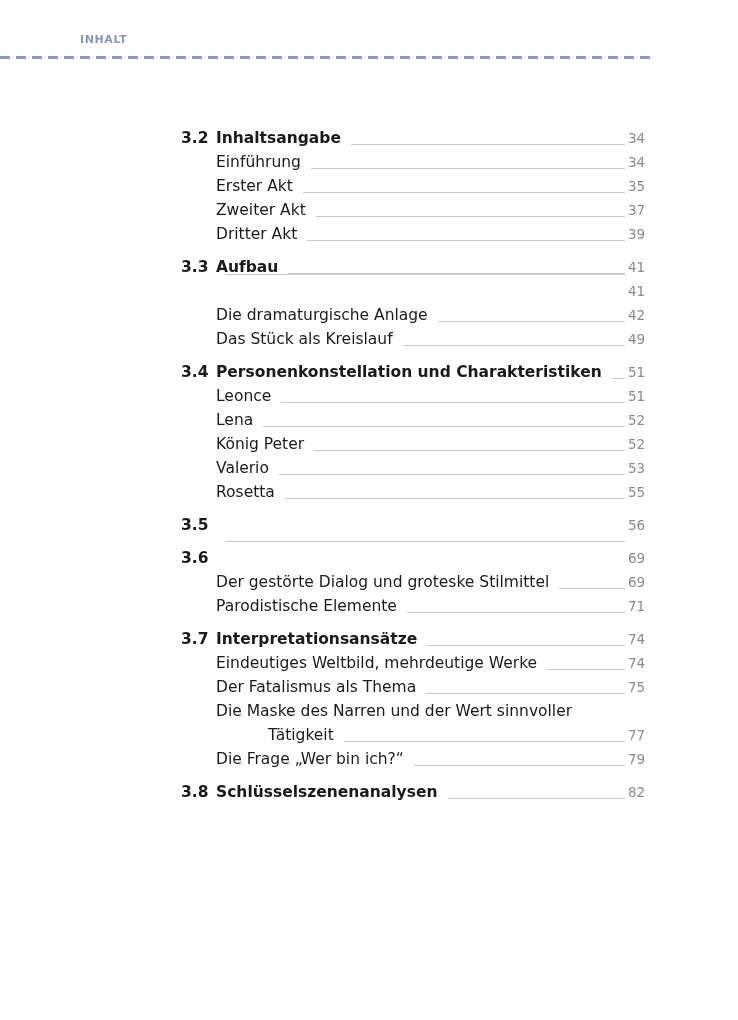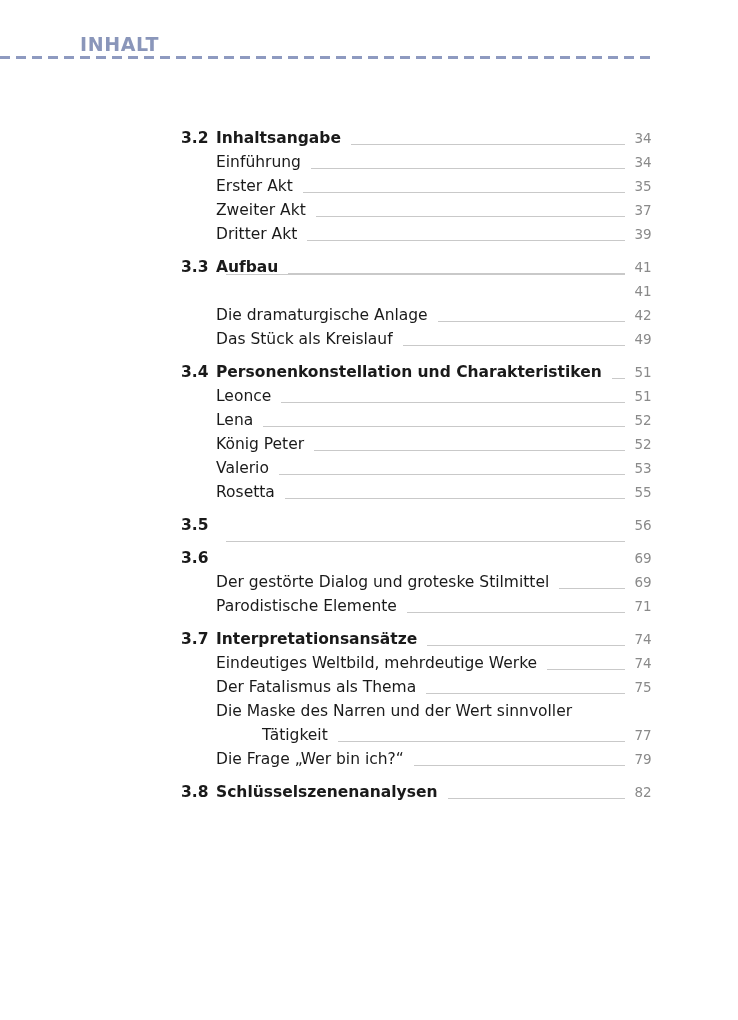--- a/index.html
+++ b/index.html
@@ -13,21 +13,21 @@
       position: relative;
       overflow: hidden;
       font-family: "DejaVu Sans", sans-serif;
       color: #1c1c1c;
     }
     .running-head {
       position: absolute;
       left: 80px;
       top: 33px;
       font-family: "DejaVu Sans", sans-serif;
-      font-size: 19px;
+      font-size: 11px;
       font-weight: bold;
       letter-spacing: 0.6px;
       color: #8a96ba;
     }
     .dash-rule {
       position: absolute;
       left: 0;
       top: 56px;
       width: 656px;
       height: 3px;
@@ -57,39 +57,39 @@
       color: #1a1a1a;
     }
     .row .title-wrap {
       position: absolute;
       left: 216px;
       right: 113px; 
       display: flex;
       align-items: flex-end;
     }
     .row.sub .title-wrap { left: 216px; }
-    .row.cont .title-wrap { left: 262px; }
+    .row.cont .title-wrap { left: 268px; }
     .row .title {
       white-space: nowrap;
       color: #1a1a1a;
     }
     .row.head .title { font-weight: bold; }
     .row .leader {
       flex: 1;
       margin-left: 10px;
       border-bottom: 1px solid #c9c9c9;
       height: 0;
       position: relative;
       top: -5px;
     }
     .row .page {
       position: absolute;
       right: 80px;
       width: 30px;
-      text-align: center;
+      text-align: left;
       color: #8a8a8a;
       font-size: 13.5px;
     }
   </style>
 </head>
 <body>
 
 <div class="running-head">INHALT</div>
 <div class="dash-rule"></div>
 

